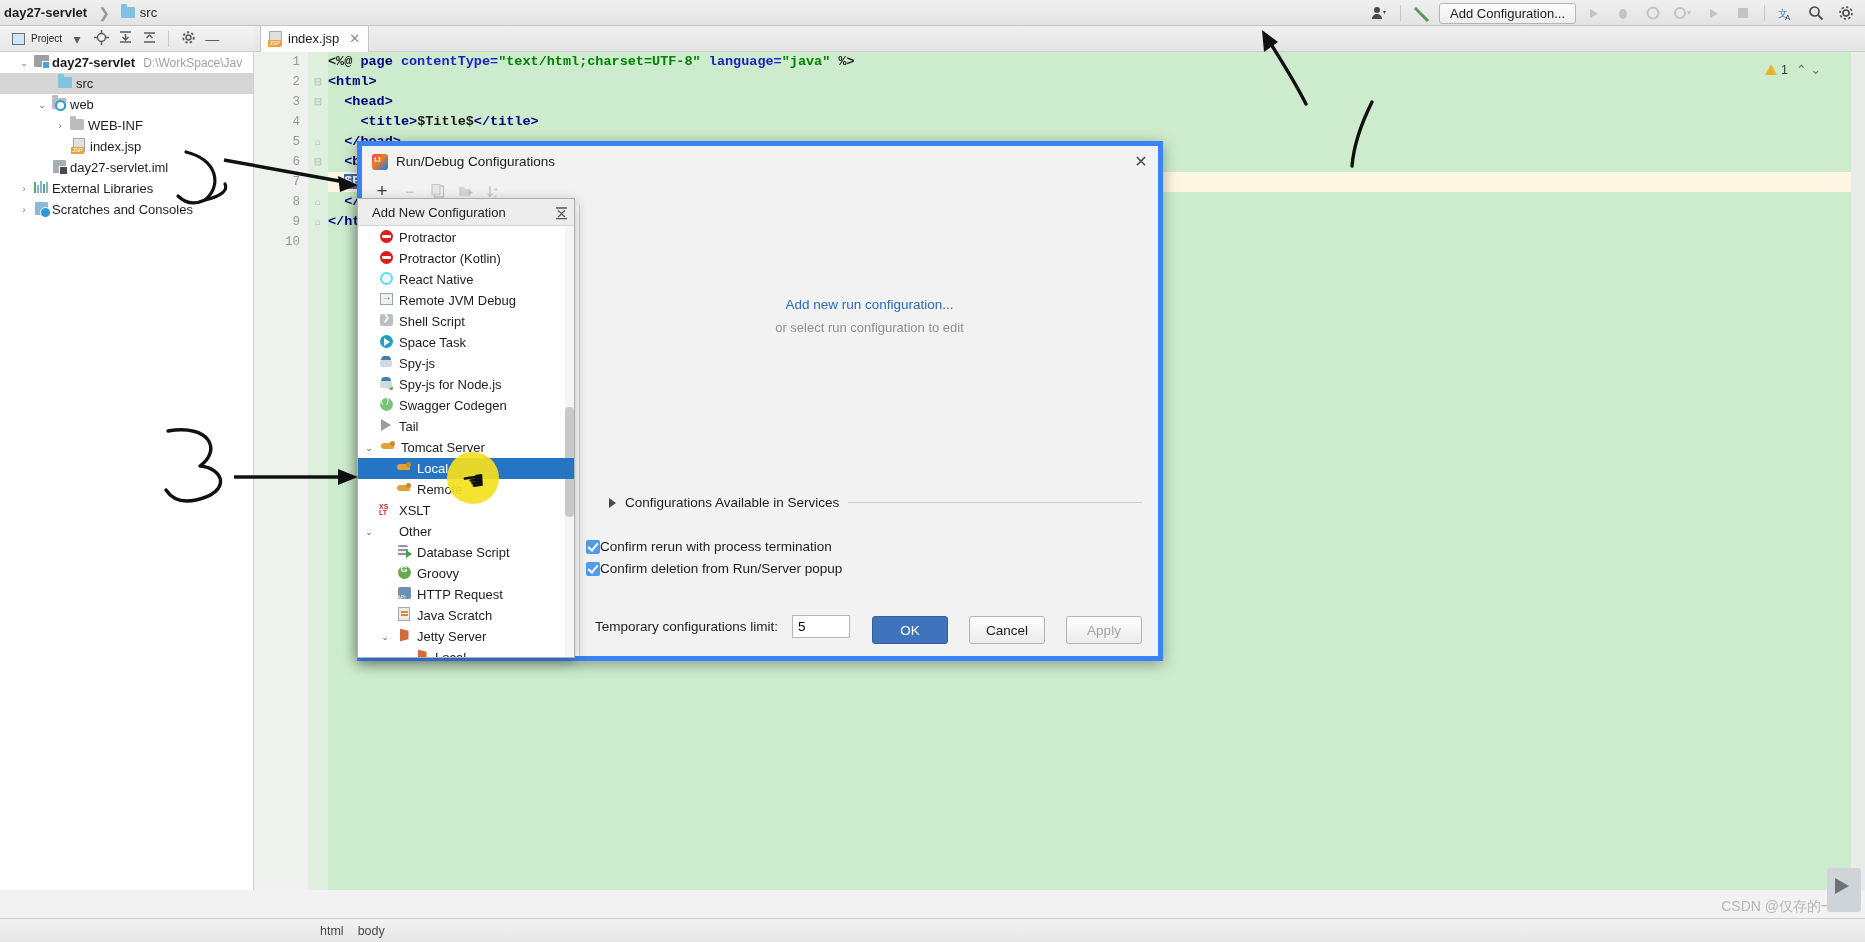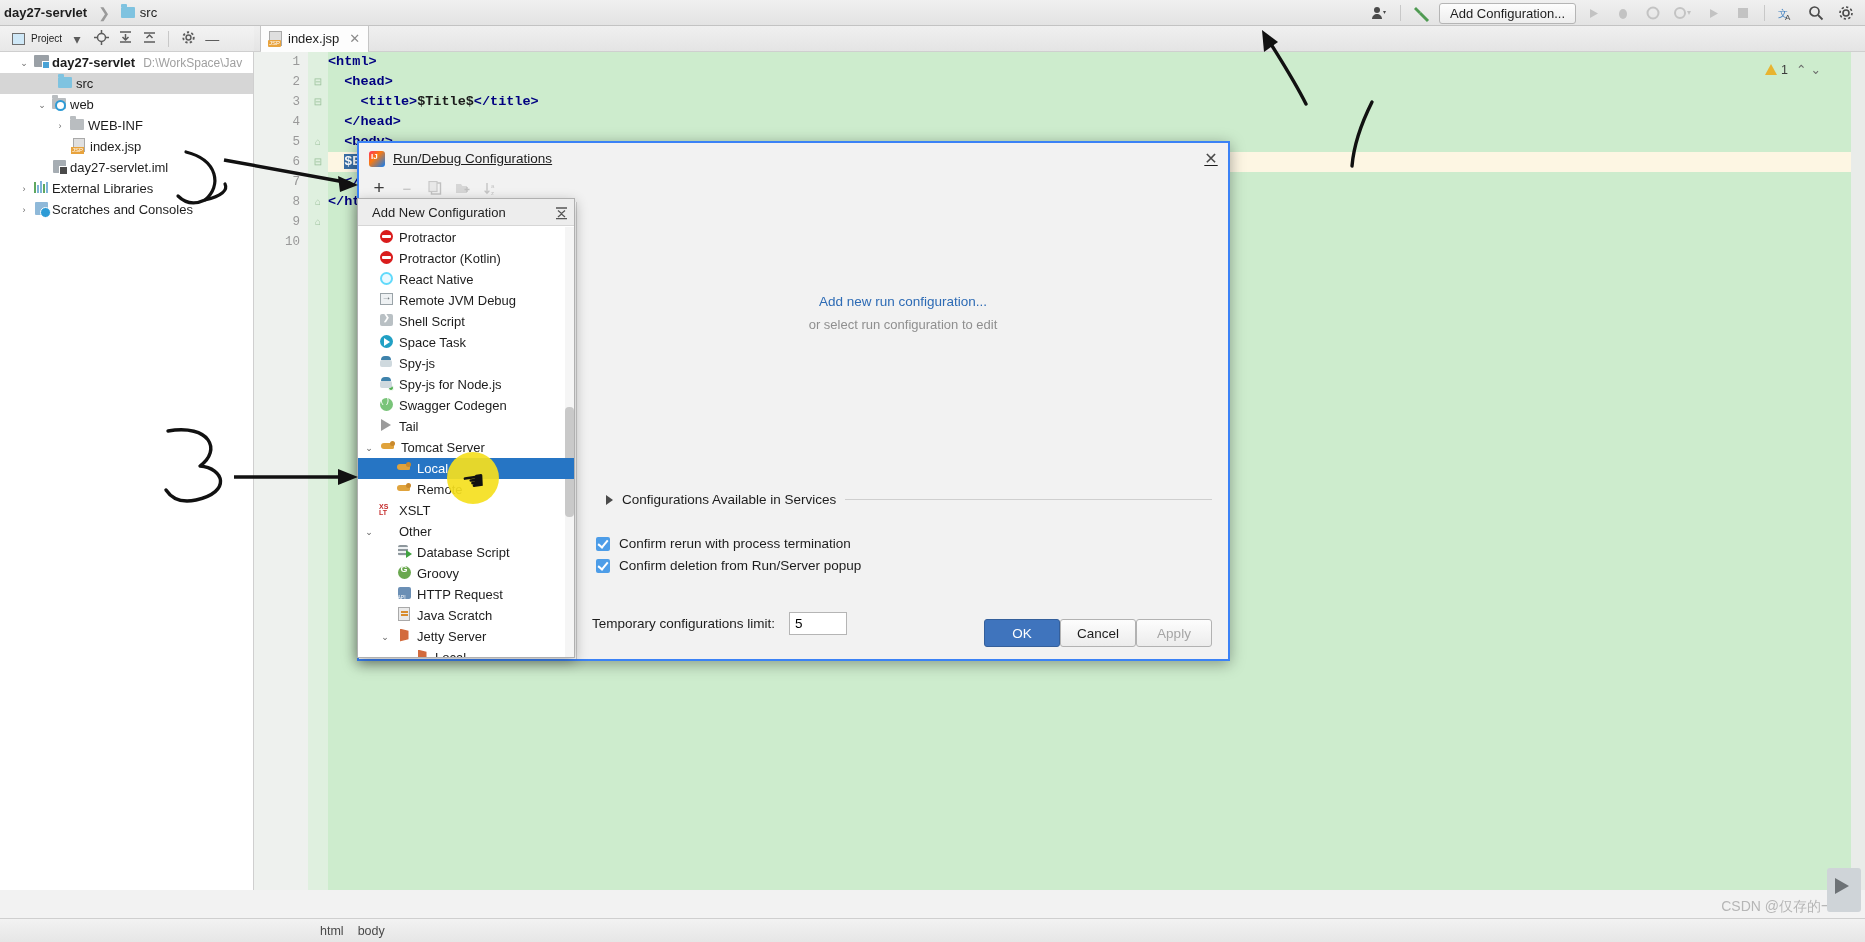--- a/index.html
+++ b/index.html
@@ -155,22 +155,22 @@
     position:absolute; right:4px; bottom:30px; width:34px;height:44px;
     background:#cfd4d8; border-radius:3px;
   }
   #corner-widget::after{
     content:""; position:absolute;left:8px;top:10px;width:0;height:0;
     border-top:8px solid transparent;border-bottom:8px solid transparent;border-left:14px solid #6d7276;
   }
 
   
   #rdc-dialog{
-    position:absolute; left:357px; top:141px; width:873px; height:520px;
-    background:#f2f2f2; border:2px solid #3b82f6; box-shadow:0 3px 14px rgba(0,0,0,.35);text-decoration:underline;
+    position:absolute; left:357px; top:141px; width:806px; height:520px;
+    background:#f2f2f2; border:5px solid #3b82f6; box-shadow:0 3px 14px rgba(0,0,0,.35);
   }
   #rdc-titlebar{
     height:31px; display:flex; align-items:center; padding:0 6px 0 10px;
     background:#f2f2f2;
   }
   .idea-logo{
     width:16px;height:16px;border-radius:3px;margin-right:8px;
     background:linear-gradient(135deg,#fe315d 0%,#f97a12 40%,#087cfa 100%);
     position:relative;
   }
@@ -200,38 +200,38 @@
   #rdc-empty .link{ color:#2d6bb5; font-size:13.5px; }
   #rdc-empty .sub{ color:#8f8f8f; font-size:13px; margin-top:8px; }
 
   #rdc-services-row{
     position:absolute; left:12px; right:16px; top:318px; display:flex; align-items:center; gap:9px;padding-left:16px;
   }
   .tri-right{ width:0;height:0;border-top:5px solid transparent;border-bottom:5px solid transparent;border-left:7px solid #4a4a4a;}
   #rdc-services-row .lbl{ font-size:13.5px; white-space:nowrap; }
   #rdc-services-row .rule{ flex:1; height:1px; background:#cfcfcf; }
 
-  .cbrow{ position:absolute; left:18px; display:flex; align-items:center; gap:9px; font-size:13.5px;}
+  .cbrow{ position:absolute; left:5px; display:flex; align-items:center; font-size:13.5px;}
   .cbx{
     width:14px;height:14px;border-radius:2px;background:#4d9de8;position:relative;display:inline-block;
   }
   .cbx::after{
     content:"";position:absolute;left:4px;top:1px;width:4px;height:8px;
     border:solid #fff;border-width:0 2px 2px 0;transform:rotate(40deg);
   }
   #rdc-temp-row{
     position:absolute; left:14px; top:438px; display:flex; align-items:center; gap:14px; font-size:13.5px;
   }
   #temp-limit-input{
     width:58px;height:23px;border:1px solid #b5b5b5;background:#fff;font-size:13.5px;
     padding:0 5px; font-family:"Liberation Sans",sans-serif;
   }
 
   #rdc-buttons{
-    position:absolute; right:16px; bottom:12px; display:flex; gap:0;
+    position:absolute; right:16px; bottom:12px; display:flex; gap:21px;
   }
   .dlg-btn{
     min-width:76px;height:28px;border-radius:3px;border:1px solid #b2b2b2;
     background:linear-gradient(#fdfdfd,#ececec); font-size:13.5px; display:flex;align-items:center;justify-content:center;
     padding:0 14px; color:#1d1d1d;
   }
   .dlg-btn.primary{ background:#3f74bd; border-color:#345f9b; color:#fff; }
   .dlg-btn.disabled{ color:#a5a5a5; }
 
   
@@ -496,20 +496,21 @@
     <div class="fm">⊟</div>
     <div class="fm"></div>
     <div class="fm">⌂</div>
     <div class="fm">⊟</div>
     <div class="fm"></div>
     <div class="fm">⌂</div>
     <div class="fm">⌂</div>
     <div class="fm"></div>
   </div>
   <div id="code">
+    <div class="cl"><span class="t-dark">&lt;%@ </span><span class="t-kw">page </span><span class="t-attr">contentType=</span><span class="t-str">"text/html;charset=UTF-8"</span><span class="t-dark"> </span><span class="t-attr">language=</span><span class="t-str">"java"</span><span class="t-dark"> %&gt;</span></div>
     <div class="cl"><span class="t-tag">&lt;html&gt;</span></div>
     <div class="cl">  <span class="t-tag">&lt;head&gt;</span></div>
     <div class="cl">    <span class="t-tag">&lt;title&gt;</span><span class="t-dark">$Title$</span><span class="t-tag">&lt;/title&gt;</span></div>
     <div class="cl">  <span class="t-tag">&lt;/head&gt;</span></div>
     <div class="cl">  <span class="t-tag">&lt;body&gt;</span></div>
     <div class="cl hl">  <span class="sel-txt">$END$</span></div>
     <div class="cl">  <span class="t-tag">&lt;/body&gt;</span></div>
     <div class="cl"><span class="t-tag">&lt;/html&gt;</span></div>
     <div class="cl"></div>
   </div>

